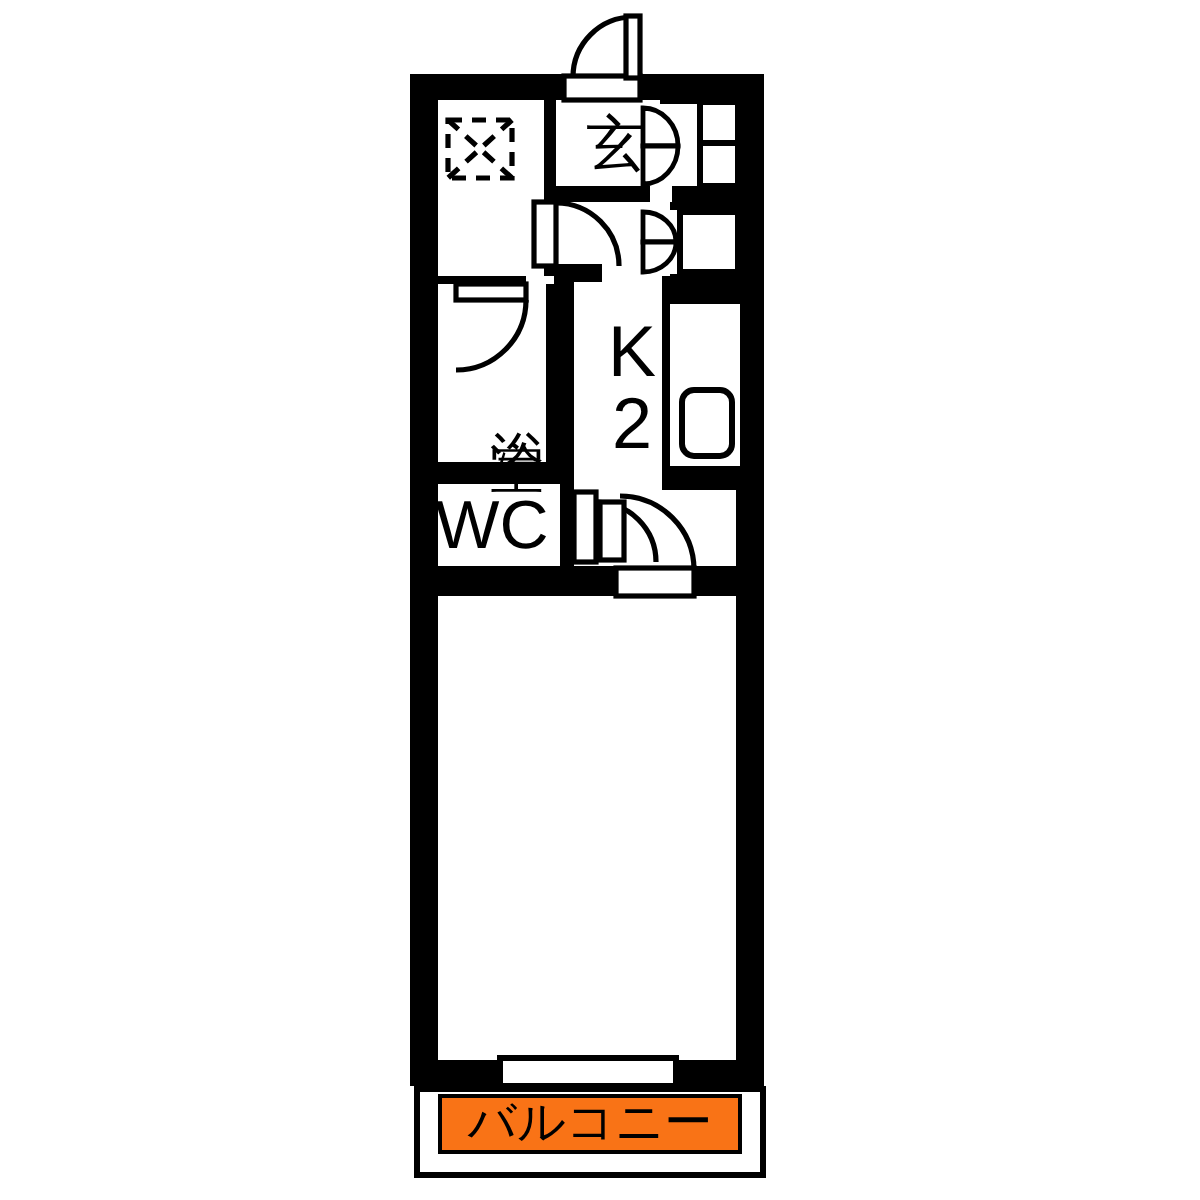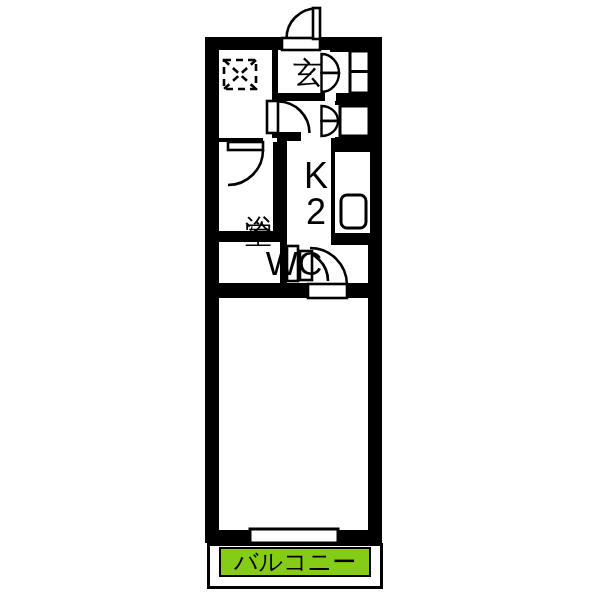--- a/index.html
+++ b/index.html
@@ -13,21 +13,21 @@
   .label{
     position:absolute;color:#000000;line-height:1;white-space:nowrap;
     transform:translate(-50%,-50%);text-align:center;
   }
   .vert{writing-mode:vertical-rl;text-orientation:upright;transform:translate(-50%,-50%);}
   svg{position:absolute;left:0;top:0;}
   .balcony-outer{
     background:#ffffff;border:3.5px solid #000000;
   }
   .balcony-inner{
-    background:#84cc16;border:2.5px solid #000000;
+    background:#f97316;border:2.5px solid #000000;
     display:flex;align-items:center;justify-content:center;
   }
 </style>
 </head>
 <body>
 
 <div id="canvas">
 
   <div class="abs wallmass" style="left:205px;top:37px;width:177px;height:506px;"></div>
 
@@ -107,16 +107,16 @@
     <span class="label" style="position:static;transform:none;font-size:24px;">バルコニー</span>
   </div>
 
   <div class="label" style="left:308px;top:73px;font-size:30px;">玄</div>
 
   <div class="label vert" style="left:258px;top:198px;font-size:27px;letter-spacing:4px;">浴室</div>
 
   <div class="label" style="left:316px;top:176px;font-size:36px;">K</div>
   <div class="label" style="left:316px;top:212px;font-size:36px;">2</div>
 
-  <div class="label" style="left:246px;top:263px;font-size:34px;margin-left:48px;">WC</div>
+  <div class="label" style="left:246px;top:263px;font-size:34px;">WC</div>
 
 
 </div>
 
 </body></html>

